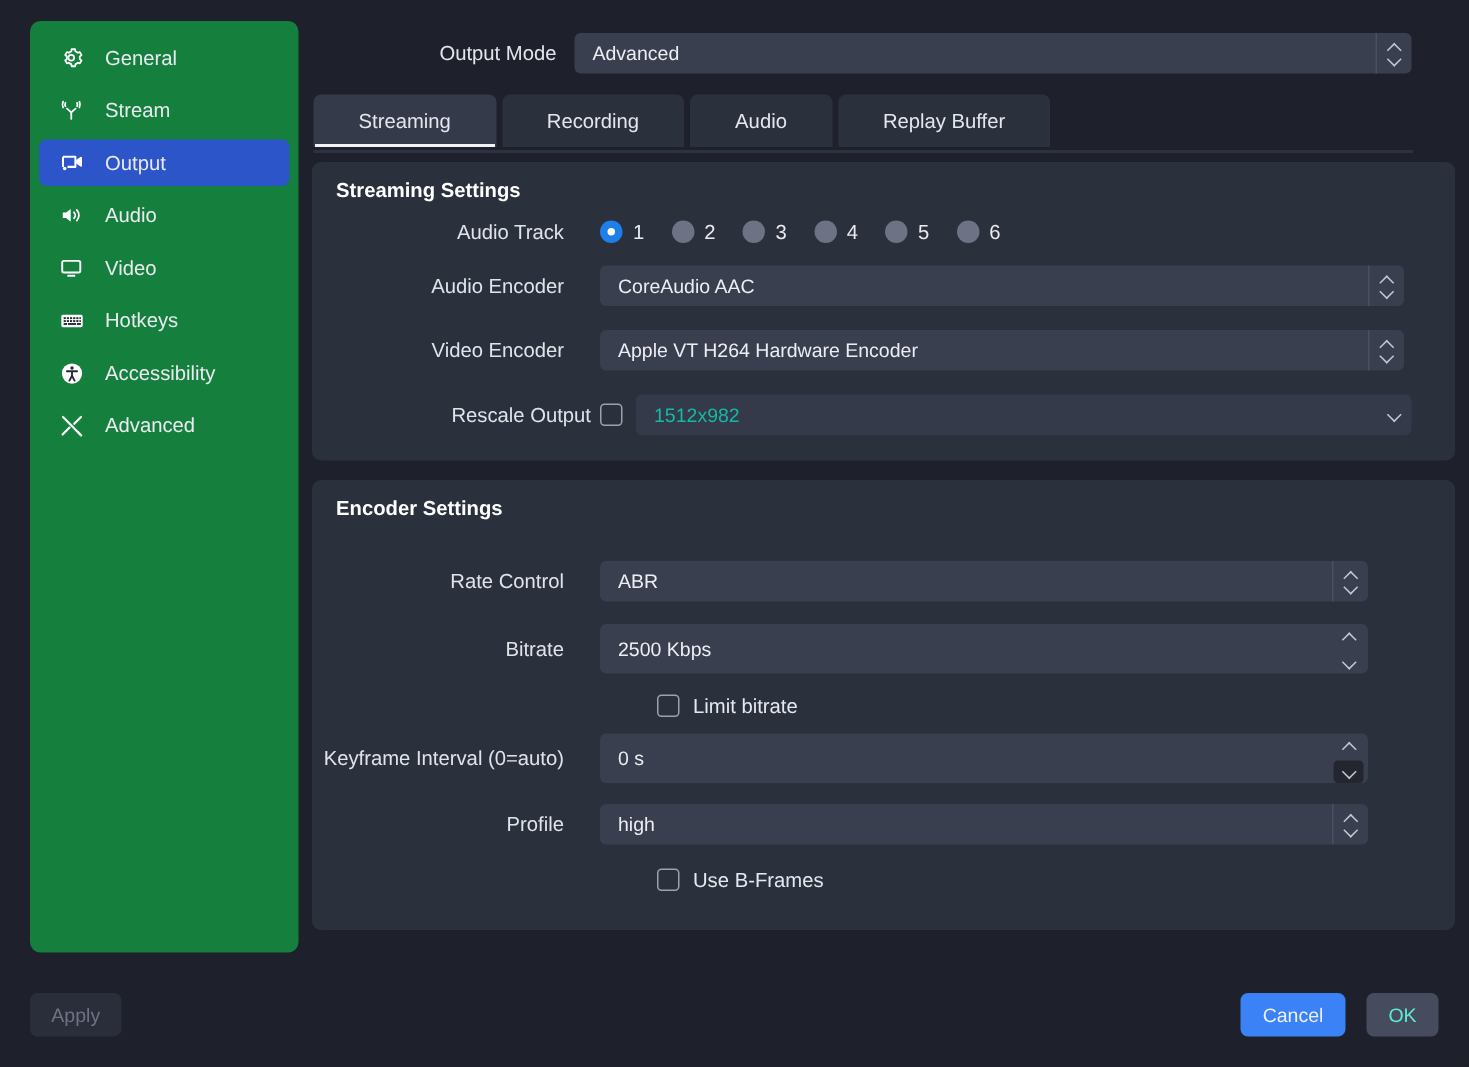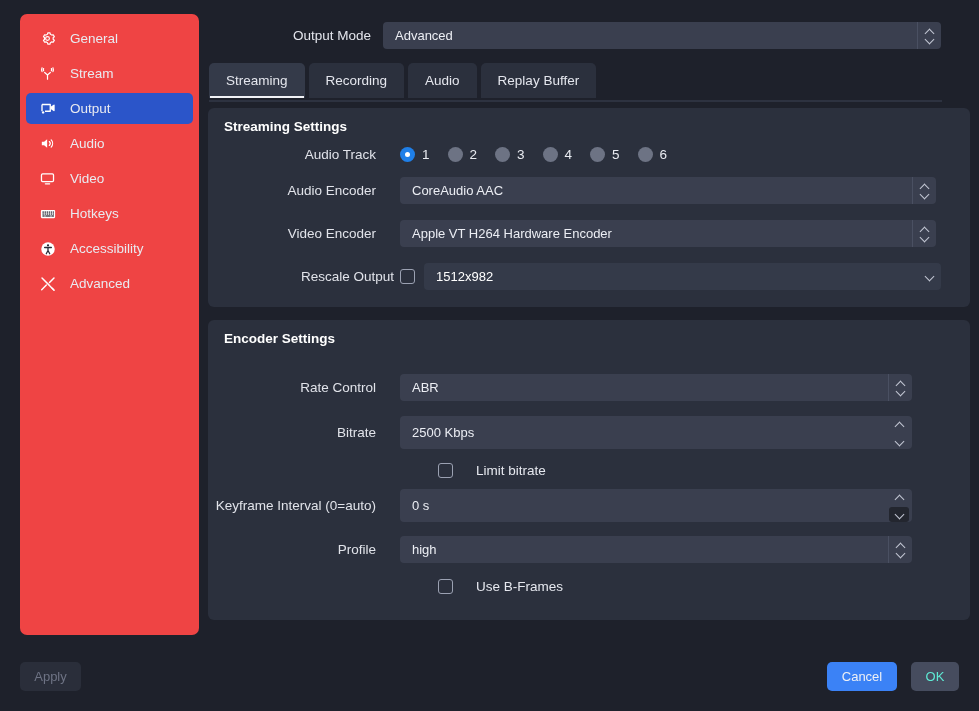--- a/index.html
+++ b/index.html
@@ -8,21 +8,21 @@
     background: #1e212b;
     font-family: "Liberation Sans", sans-serif;
     overflow: hidden;
   }
   #app { position: relative; width: 979px; height: 711px; background: #1e212b; }
 
   
   .sidebar {
     position: absolute; left: 20px; top: 14px;
     width: 179px; height: 621px;
-    background: #ef4444;
+    background: #15803d;
     border-radius: 7px;
     padding-top: 9px;
   }
   .side-item {
     display: flex; align-items: center;
     height: 31px; margin: 0 6px 4px 6px;
     padding-left: 12px;
     border-radius: 5px;
     color: #e9eaf0;
     font-size: 13.5px;
@@ -75,21 +75,21 @@
     border-right: 1.4px solid #c3c7d4; border-bottom: 1.4px solid #c3c7d4;
     top: -1px;
   }
 
   
   .tabs {
     position: absolute; left: 209px; top: 63px;
     display: flex; gap: 4px;
   }
   .tab {
-    height: 35px; padding: 0 17px;
+    height: 35px; padding: 0 30px;
     background: #2b303d;
     border-radius: 5px 5px 0 0;
     display: flex; align-items: center;
     color: #e4e6ed; font-size: 13.5px;
     cursor: pointer; position: relative;
   }
   .tab.active { background: #343a49; }
   .tab.active::after {
     content: ""; position: absolute;
     left: 1px; right: 1px; bottom: 0; height: 2.5px;
@@ -122,21 +122,21 @@
     width: 192px; text-align: right; padding-right: 24px;
     color: #e1e3ea; font-size: 13.5px;
     flex: 0 0 192px;
   }
   .field {
     position: relative; height: 27px;
     background: #3a3f4f; border-radius: 4px;
     display: flex; align-items: center;
   }
   .field .val { padding-left: 12px; color: #eceef4; font-size: 13px; }
-  .field.dim .val { color: #ffffff; }
+  .field.dim .val { color: #14b8a6; }
   .field.dim { background: #343a49; }
 
   
   .stepper {
     position: absolute; right: 3px; top: 0; height: 100%;
     width: 20px; display: flex; flex-direction: column;
     justify-content: center; gap: 2px;
   }
   .stepper .sbtn {
     width: 20px; height: 15px; border-radius: 3px;
@@ -157,21 +157,21 @@
     background: #ffffff;
   }
   .rlab { color: #e9ebf1; font-size: 13.5px; }
 
   
   .cbox {
     width: 15px; height: 15px; border-radius: 3px;
     border: 1.6px solid #9ba1b2; background: transparent;
     flex: 0 0 15px; cursor: pointer;
   }
-  .cbrow { display: flex; align-items: center; gap: 23px; padding-left: 32px; }
+  .cbrow { display: flex; align-items: center; gap: 9px; padding-left: 32px; }
   .cblab { color: #e6e8ef; font-size: 13.5px; }
 
   
   .btn {
     position: absolute; height: 29px;
     border-radius: 5px; display: flex;
     align-items: center; justify-content: center;
     font-size: 13px; cursor: pointer;
   }
   #btn-apply {

